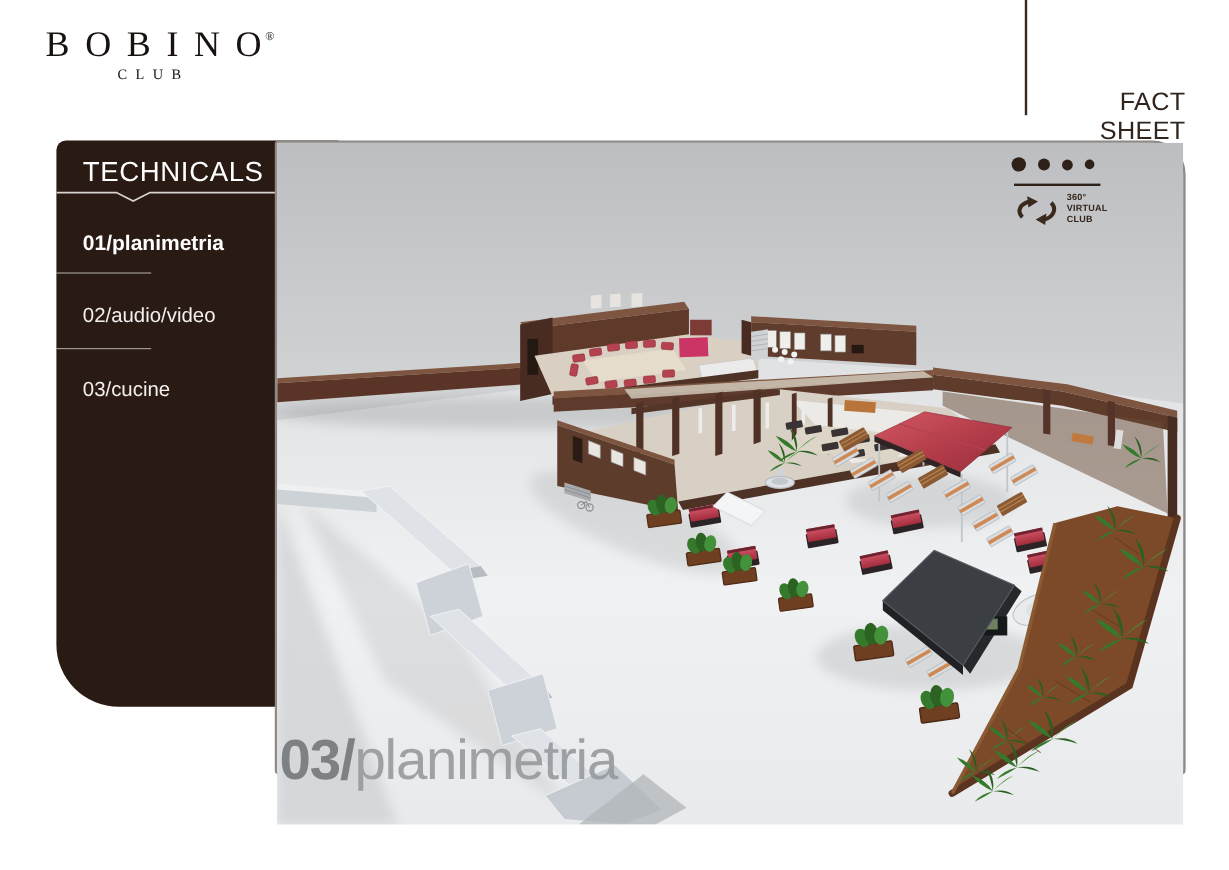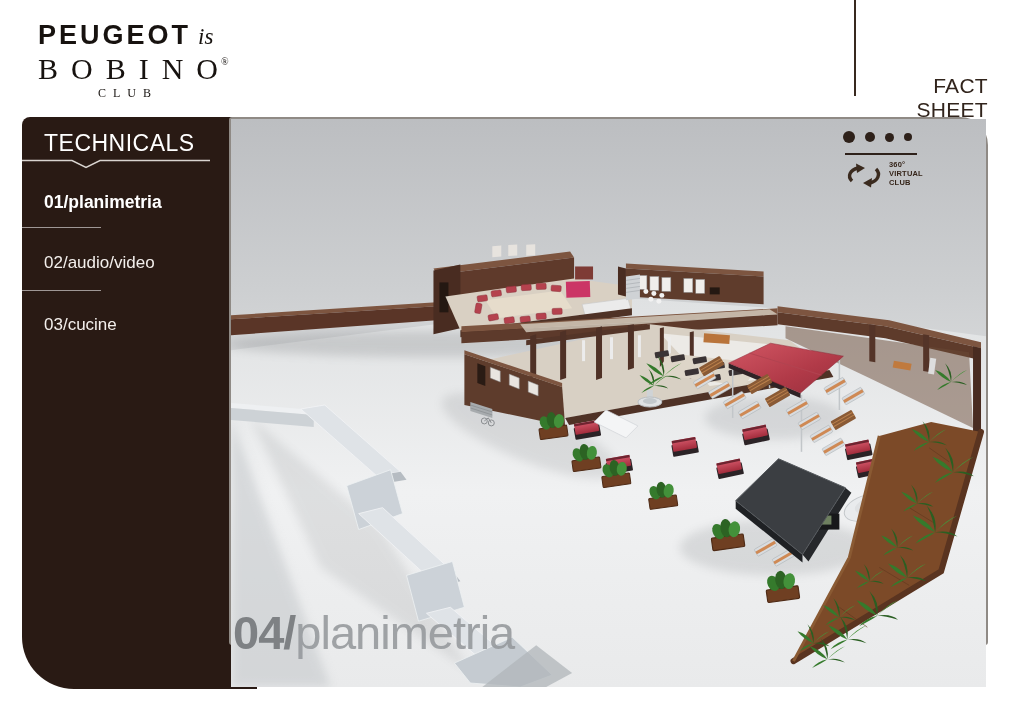--- a/index.html
+++ b/index.html
@@ -12,21 +12,21 @@
                font-size:23px;letter-spacing:0;margin-left:7px;}
   .logo-line2{font-family:"Liberation Serif",serif;font-size:30px;letter-spacing:13px;
               margin-top:1px;white-space:nowrap;}
   .logo-reg{font-size:10px;vertical-align:14px;margin-left:-10px;letter-spacing:0;}
   .logo-line3{font-family:"Liberation Serif",serif;font-size:12px;letter-spacing:7px;
               margin-left:60px;margin-top:0px;}
   .vrule{position:absolute;left:854px;top:0;width:2px;height:96px;background:#38291f;}
   .fact-sheet{position:absolute;left:856px;top:74px;width:132px;text-align:right;
               font-size:21px;font-weight:400;color:#31241c;letter-spacing:.3px;}
   
-  .sidebar{position:absolute;left:22px;top:117px;width:188px;height:572px;
+  .sidebar{position:absolute;left:47px;top:117px;width:188px;height:472px;
            background:#291a14;border-radius:8px 0 0 52px;color:#fff;padding-left:47px;}
   .sb-title{position:absolute;left:22px;top:13px;font-size:23px;letter-spacing:.5px;color:#fff;}
   .sb-chevron{position:absolute;left:0;top:40px;}
   .sb-item{position:absolute;left:22px;font-size:17px;color:#f3efec;}
   .sb-item.active{font-weight:700;color:#ffffff;font-size:17.5px;}
   .sb-sep{position:absolute;left:0;width:79px;height:1px;background:rgba(255,255,255,.55);}
   .sb-arrow{position:absolute;left:188px;top:69px;width:0;height:0;
             border-top:16px solid transparent;border-bottom:16px solid transparent;
             border-left:16px solid #291a14;}
   .sb-contacts{position:absolute;left:22px;top:495px;font-size:23px;letter-spacing:.5px;color:#fff;}
@@ -46,21 +46,20 @@
              letter-spacing:-1px;white-space:nowrap;z-index:5;}
   .wm-num{font-weight:700;color:rgba(118,121,125,.92);}
   .wm-name{font-weight:400;color:rgba(148,151,155,.88);}
 </style>
 </head>
 <body>
 
 <div class="page">
 
   <div class="logo">
-    <div class="logo-line1"><span>PEUGEOT</span><span class="logo-script">is</span></div>
     <div class="logo-line2"><span>BOBINO</span><span class="logo-reg">®</span></div>
     <div class="logo-line3">CLUB</div>
   </div>
   <div class="vrule"></div>
   <div class="fact-sheet">FACT SHEET</div>
 
   <aside class="sidebar">
     <div class="sb-title">TECHNICALS</div>
     <svg class="sb-chevron" width="188" height="14" viewBox="0 0 188 14">
       <path d="M0,3.5 L50,3.5 L64,10.5 L78,3.5 L188,3.5" fill="none" stroke="#d9d4d0" stroke-width="1.4"></path>
@@ -381,16 +380,16 @@
         <polygon points="29,18 20,23 28,27.5" fill="#3a2a1e"></polygon>
       </svg>
       <div class="tour-text">
         <div>360°</div>
         <div>VIRTUAL</div>
         <div>CLUB</div>
       </div>
     </div>
 
     <div class="watermark">
-      <span class="wm-num">04/</span><span class="wm-name">planimetria</span>
+      <span class="wm-num">03/</span><span class="wm-name">planimetria</span>
     </div>
   </main>
 </div>
 
 </body></html>

